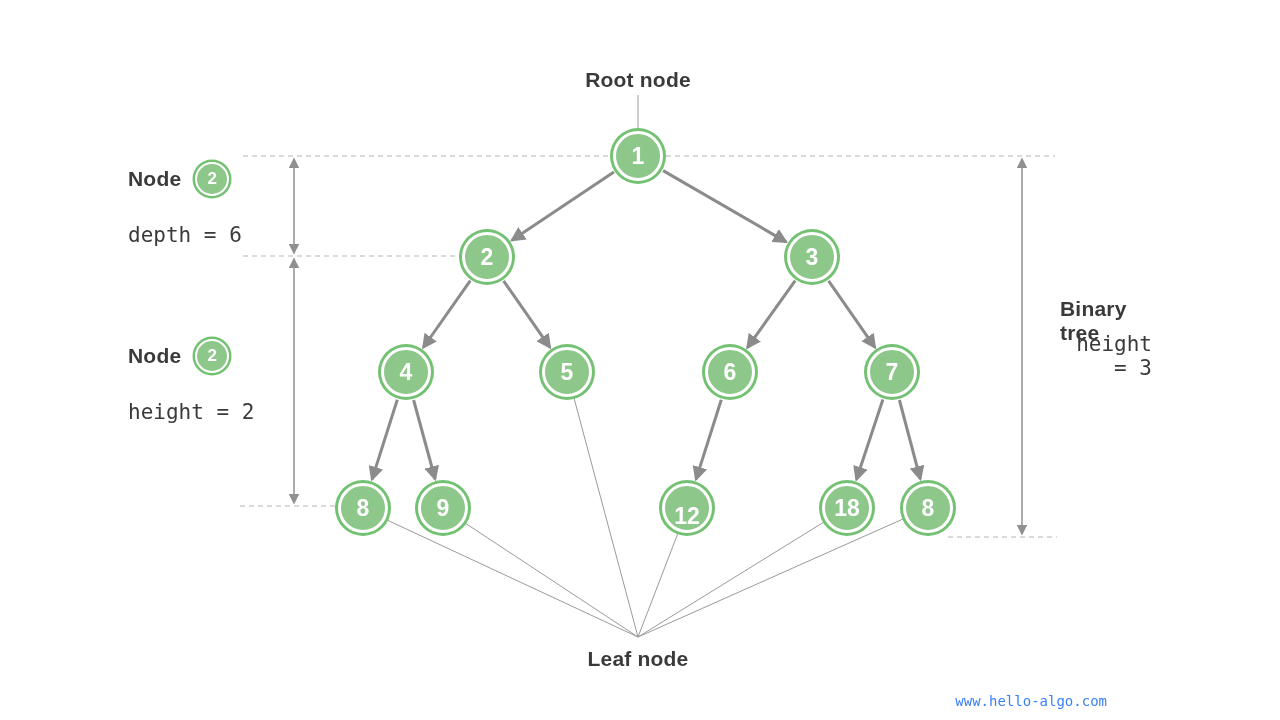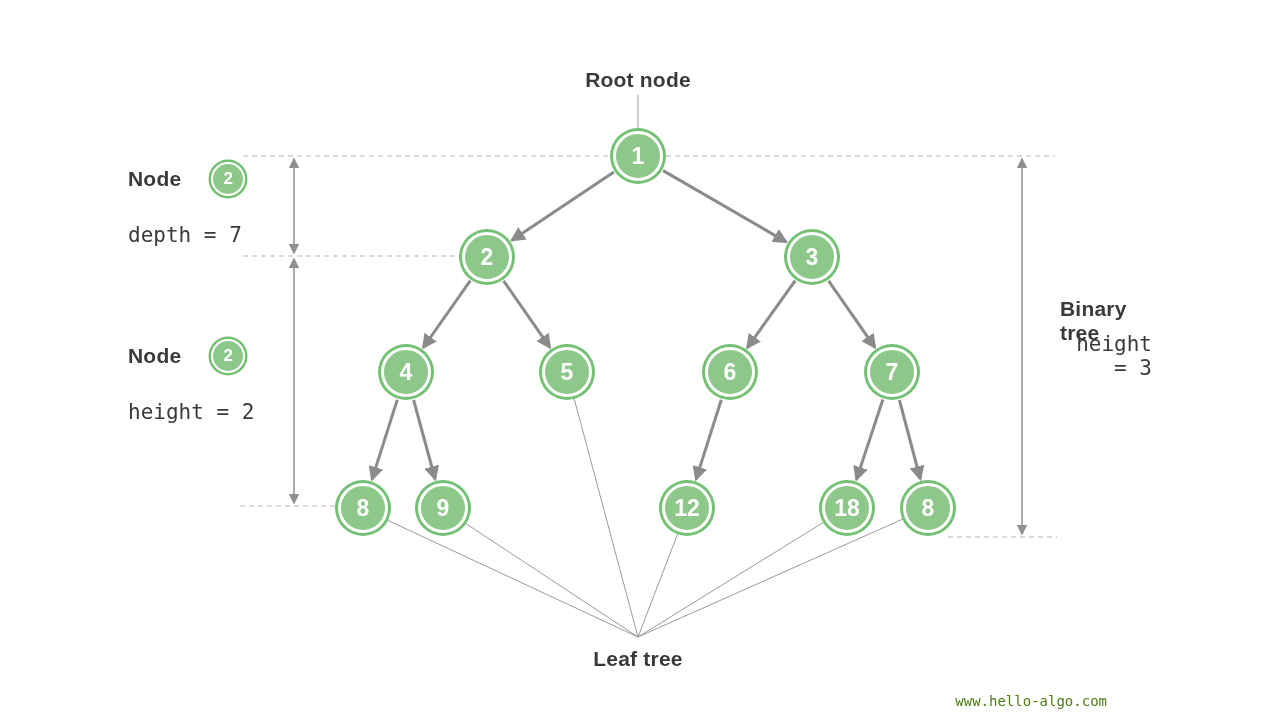--- a/index.html
+++ b/index.html
@@ -17,21 +17,21 @@
     background: #8dc78a;
     border: 3px solid #ffffff;
     box-shadow: 0 0 0 3px #74c174;
     border-radius: 50%;
     display: flex; align-items: center; justify-content: center;
     color: #ffffff; font-weight: bold; font-size: 23px;
     z-index: 3;
   }
 
   .side-label { position: absolute; z-index: 4; }
-  .label-row { display: flex; align-items: center; gap: 30px; text-align: right; }
+  .label-row { display: flex; align-items: center; gap: 14px; text-align: right; }
   .label-title { font-weight: bold; font-size: 21px; color: #3a3a3a; letter-spacing: 0.2px; }
   .badge {
     width: 34px; height: 34px;
     background: #8dc78a;
     border: 2.5px solid #ffffff;
     box-shadow: 0 0 0 2.5px #74c174;
     border-radius: 50%;
     display: flex; align-items: center; justify-content: center;
     color: #ffffff; font-weight: bold; font-size: 17px;
   }
@@ -42,21 +42,21 @@
 
   .center-label {
     position: absolute; transform: translateX(-50%);
     font-weight: bold; font-size: 21px; color: #3a3a3a; letter-spacing: 0.2px;
     z-index: 4; white-space: nowrap;
   }
 
   .watermark {
     position: absolute; right: 45px; top: 677px;
     font-family: "DejaVu Sans Mono", monospace;
-    font-size: 14px; color: #4d7c0f; z-index: 4;
+    font-size: 14px; color: #3b82f6; z-index: 4;
   }
 </style>
 </head>
 <body>
 
 <div class="stage">
 
   <svg class="wires" width="1280" height="720" viewBox="0 0 1280 720">
     <defs>
       <marker id="arrow" viewBox="0 0 10 10" refX="8.5" refY="5" markerWidth="5" markerHeight="5" orient="auto-start-reverse">
@@ -100,29 +100,29 @@
       <line x1="387" y1="504" x2="638" y2="621"></line>
       <line x1="465" y1="507" x2="638" y2="621"></line>
       <line x1="574" y1="382" x2="638" y2="621"></line>
       <line x1="678" y1="517" x2="638" y2="621"></line>
       <line x1="824" y1="506" x2="638" y2="621"></line>
       <line x1="903" y1="503" x2="638" y2="621"></line>
     </g>
   </svg>
 
   <div class="center-label" style="left:638px; top:52px;">Root node</div>
-  <div class="center-label" style="left:638px; top:631px;">Leaf tree</div>
+  <div class="center-label" style="left:638px; top:631px;">Leaf node</div>
 
   <div class="side-label" style="left:128px; top:146px;">
     <div class="label-row">
       <span class="label-title">Node</span>
       <span class="badge">2</span>
     </div>
   </div>
-  <div class="side-label mono-caption" style="left:128px; top:207px;">depth = 7</div>
+  <div class="side-label mono-caption" style="left:128px; top:207px;">depth = 6</div>
 
   <div class="side-label" style="left:128px; top:323px;">
     <div class="label-row">
       <span class="label-title">Node</span>
       <span class="badge">2</span>
     </div>
   </div>
   <div class="side-label mono-caption" style="left:128px; top:384px;">height = 2</div>
 
   <div class="side-label label-title" style="left:1060px; top:281px;">Binary tree</div>
@@ -148,21 +148,21 @@
     </div>
   <div class="tnode" style="left:867px; top:331px;">
       <span>7</span>
     </div>
   <div class="tnode" style="left:338px; top:467px;">
       <span>8</span>
     </div>
   <div class="tnode" style="left:418px; top:467px;">
       <span>9</span>
     </div>
-  <div class="tnode" style="left:662px; top:467px;">
+  <div class="tnode" style="left:662px; top:467px;align-items:flex-end;">
       <span>12</span>
     </div>
   <div class="tnode" style="left:822px; top:467px;">
       <span>18</span>
     </div>
   <div class="tnode" style="left:903px; top:467px;">
       <span>8</span>
     </div>
 
   <div class="watermark">www.hello-algo.com</div>

